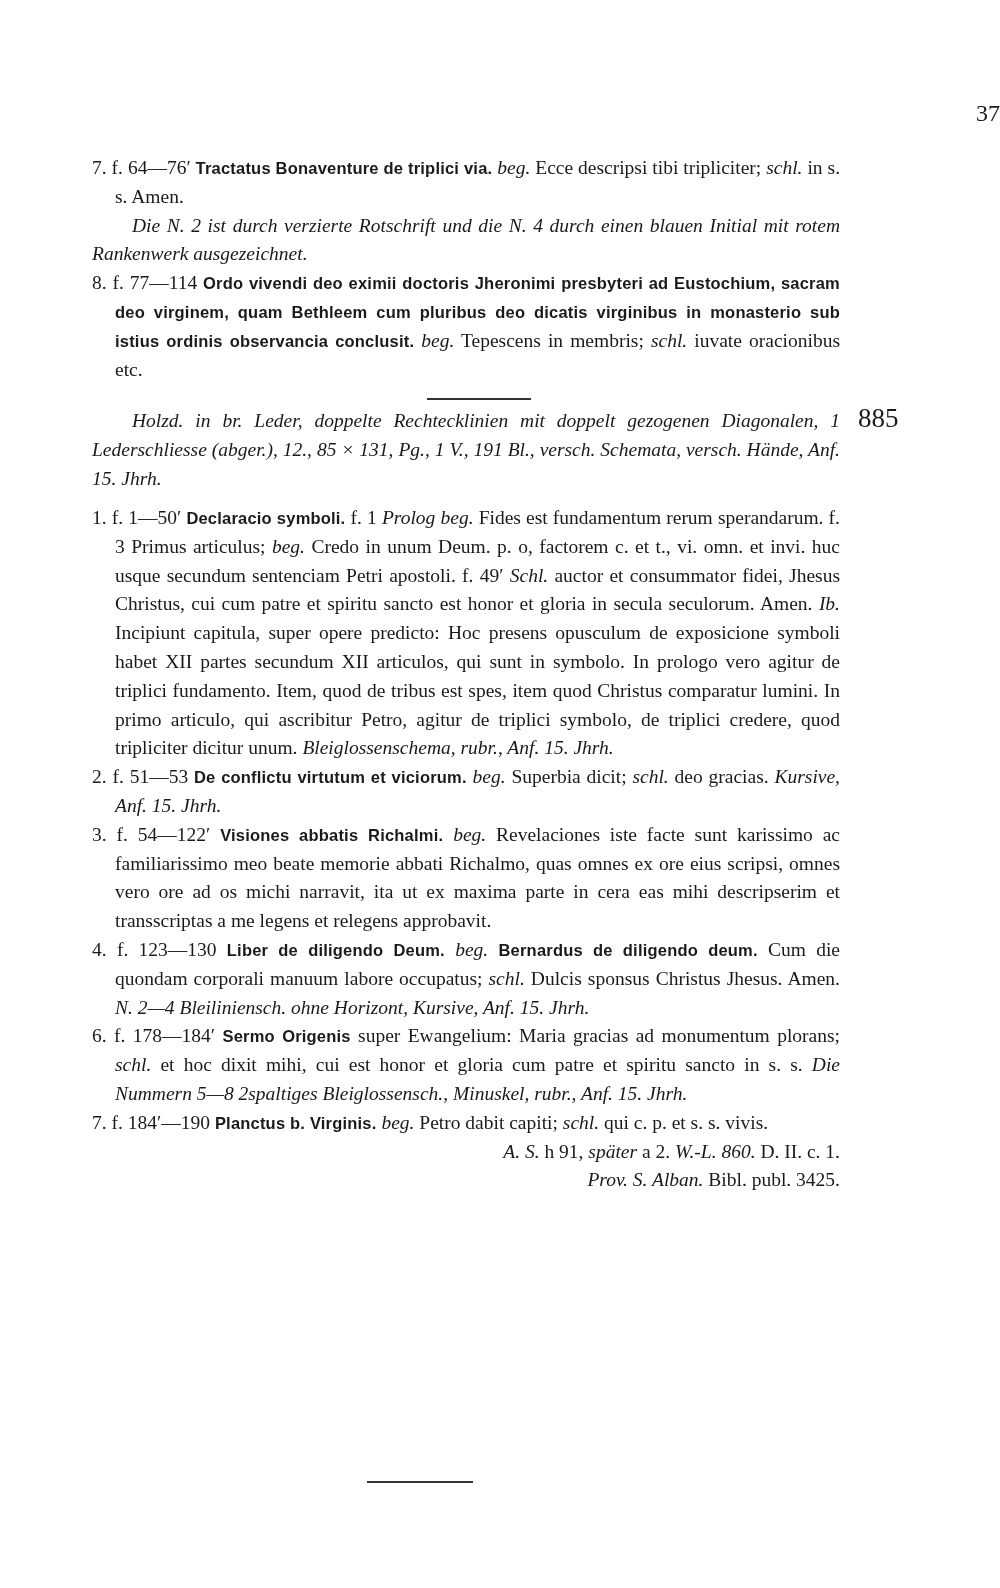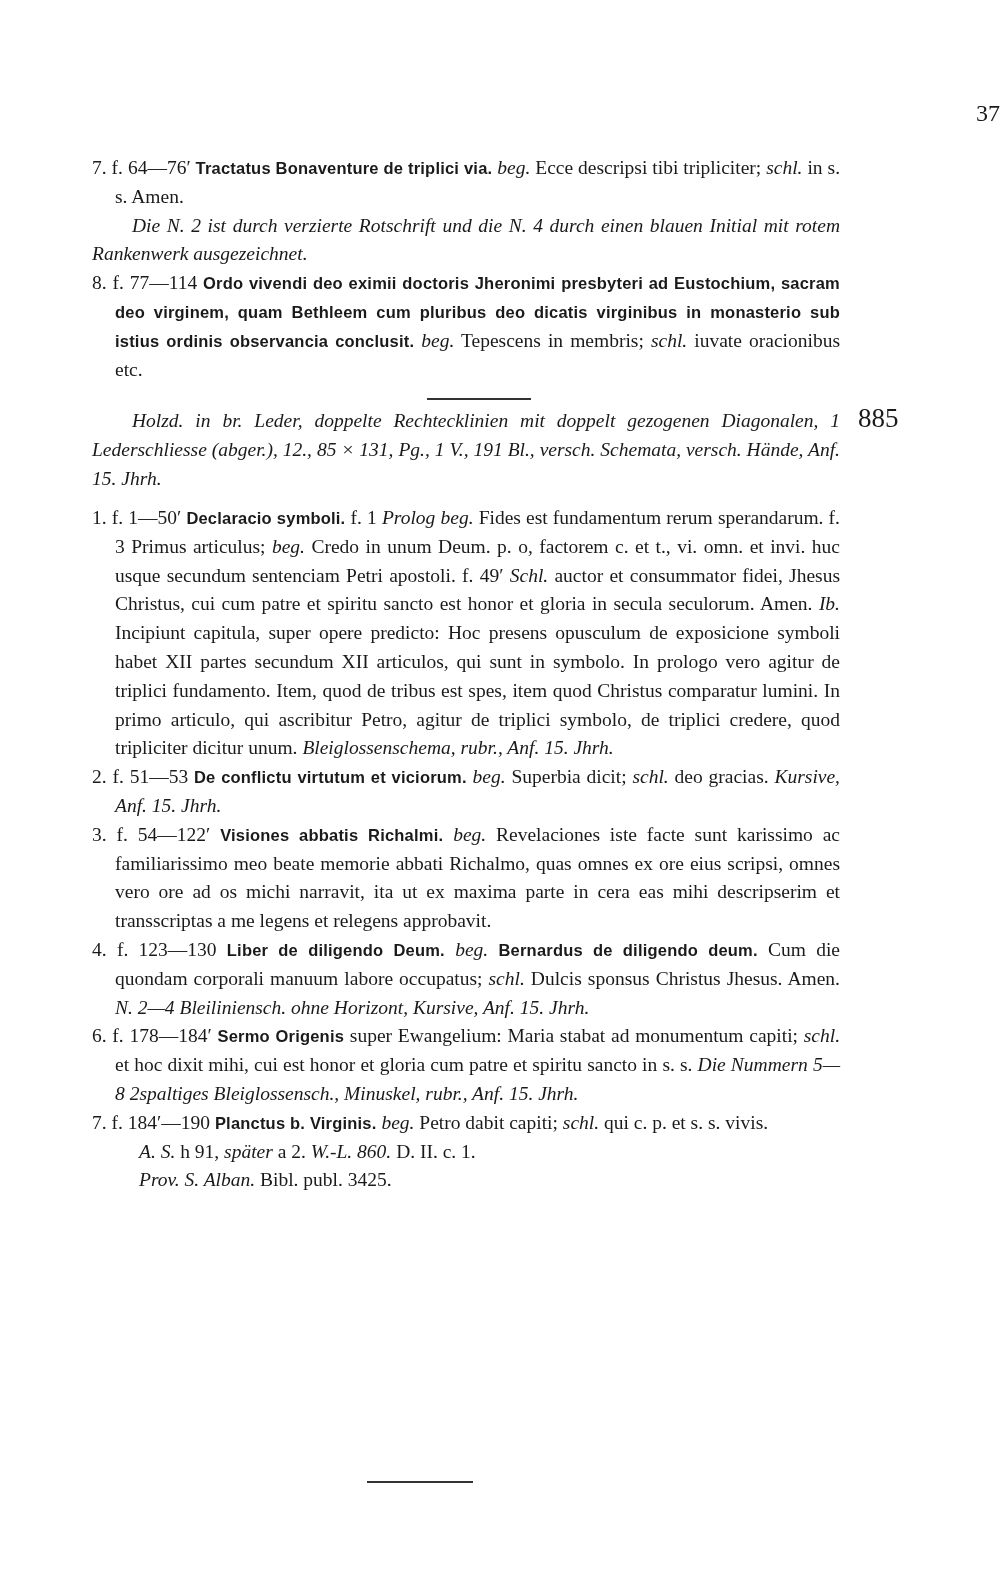--- a/index.html
+++ b/index.html
@@ -9,21 +9,21 @@
       color: #1a1a1a;
     }
     .page-number {
       position: absolute; left: 0; width: 1000px; top: 100px;
       text-align: right; font-size: 24px;
     }
     .block { position: absolute; left: 76px; width: 748px; font-size: 19.5px; line-height: 28.8px; margin-left: 16px; }
     .entry { padding-left: 23px; text-indent: -23px; text-align: justify; }
     .note { text-indent: 40px; text-align: justify; }
     .desc { text-indent: 40px; text-align: justify; }
-    .prov { padding-left: 47px; }
+    .prov { padding-left: 47px; text-align: right; }
     .b { font-family: "Liberation Sans", "DejaVu Sans", sans-serif; font-weight: bold; font-size: 16.5px; letter-spacing: 0.2px; transform: scaleX(0.9); }
     .i { font-style: italic; }
     .rule { position: absolute; height: 1.5px; background: #333; }
     .shelfmark {
       position: absolute; left: 858px; top: 403px; font-size: 27px;
       font-family: "Liberation Serif", serif;
     }
   </style>
 </head>
 <body>
@@ -47,21 +47,21 @@
 <div class="block" style="top:407px;">
   <div class="desc i">Holzd. in br. Leder, doppelte Rechtecklinien mit doppelt gezogenen Diagonalen, 1 Lederschliesse (abger.), 12., 85 × 131, Pg., 1 V., 191 Bl., versch. Schemata, versch. Hände, Anf. 15. Jhrh.</div>
 </div>
 
 <div class="block" style="top:504px;">
   <div id="sec-b-entries">
       <div class="entry"><span>1. f. 1—50′ </span><span class="b">Declaracio symboli.</span><span> f. 1 </span><span class="i">Prolog beg.</span><span> Fides est fundamentum rerum sperandarum. f. 3 Primus articulus; </span><span class="i">beg.</span><span> Credo in unum Deum. p. o, factorem c. et t., vi. omn. et invi. huc usque secundum sentenciam Petri apostoli. f. 49′ </span><span class="i">Schl.</span><span> auctor et consummator fidei, Jhesus Christus, cui cum patre et spiritu sancto est honor et gloria in secula seculorum. Amen. </span><span class="i">Ib.</span><span> Incipiunt capitula, super opere predicto: Hoc presens opusculum de exposicione symboli habet XII partes secundum XII articulos, qui sunt in symbolo. In prologo vero agitur de triplici fundamento. Item, quod de tribus est spes, item quod Christus comparatur lumini. In primo articulo, qui ascribitur Petro, agitur de triplici symbolo, de triplici credere, quod tripliciter dicitur unum. </span><span class="i">Bleiglossenschema, rubr., Anf. 15. Jhrh.</span></div>
       <div class="entry"><span>2. f. 51—53 </span><span class="b">De conflictu virtutum et viciorum.</span><span> </span><span class="i">beg.</span><span> Superbia dicit; </span><span class="i">schl.</span><span> deo gracias. </span><span class="i">Kursive, Anf. 15. Jhrh.</span></div>
       <div class="entry"><span>3. f. 54—122′ </span><span class="b">Visiones abbatis Richalmi.</span><span> </span><span class="i">beg.</span><span> Revelaciones iste facte sunt karissimo ac familiarissimo meo beate memorie abbati Richalmo, quas omnes ex ore eius scripsi, omnes vero ore ad os michi narravit, ita ut ex maxima parte in cera eas mihi descripserim et transscriptas a me legens et relegens approbavit.</span></div>
       <div class="entry"><span>4. f. 123—130 </span><span class="b">Liber de diligendo Deum.</span><span> </span><span class="i">beg.</span><span> </span><span class="b">Bernardus de diligendo deum.</span><span> Cum die quondam corporali manuum labore occupatus; </span><span class="i">schl.</span><span> Dulcis sponsus Christus Jhesus. Amen. </span><span class="i">N. 2—4 Bleiliniensch. ohne Horizont, Kursive, Anf. 15. Jhrh.</span></div>
-      <div class="entry"><span>6. f. 178—184′ </span><span class="b">Sermo Origenis</span><span> super Ewangelium: Maria stabat ad monumentum capiti; </span><span class="i">schl.</span><span> et hoc dixit mihi, cui est honor et gloria cum patre et spiritu sancto in s. s. </span><span class="i">Die Nummern 5—8 2spaltiges Bleiglossensch., Minuskel, rubr., Anf. 15. Jhrh.</span></div>
+      <div class="entry"><span>6. f. 178—184′ </span><span class="b">Sermo Origenis</span><span> super Ewangelium: Maria gracias ad monumentum plorans; </span><span class="i">schl.</span><span> et hoc dixit mihi, cui est honor et gloria cum patre et spiritu sancto in s. s. </span><span class="i">Die Nummern 5—8 2spaltiges Bleiglossensch., Minuskel, rubr., Anf. 15. Jhrh.</span></div>
       <div class="entry"><span>7. f. 184′—190 </span><span class="b">Planctus b. Virginis.</span><span> </span><span class="i">beg.</span><span> Petro dabit capiti; </span><span class="i">schl.</span><span> qui c. p. et s. s. vivis.</span></div>
     </div>
   <div id="sec-b-prov">
       <div class="prov"><span class="i">A. S.</span><span> h 91, </span><span class="i">später</span><span> a 2. </span><span class="i">W.-L. 860.</span><span> D. II. c. 1.</span></div>
       <div class="prov"><span class="i">Prov. S. Alban.</span><span> Bibl. publ. 3425.</span></div>
     </div>
 </div>
 
 <div class="rule" style="left:367px; top:1481px; width:106px;"></div>
 

